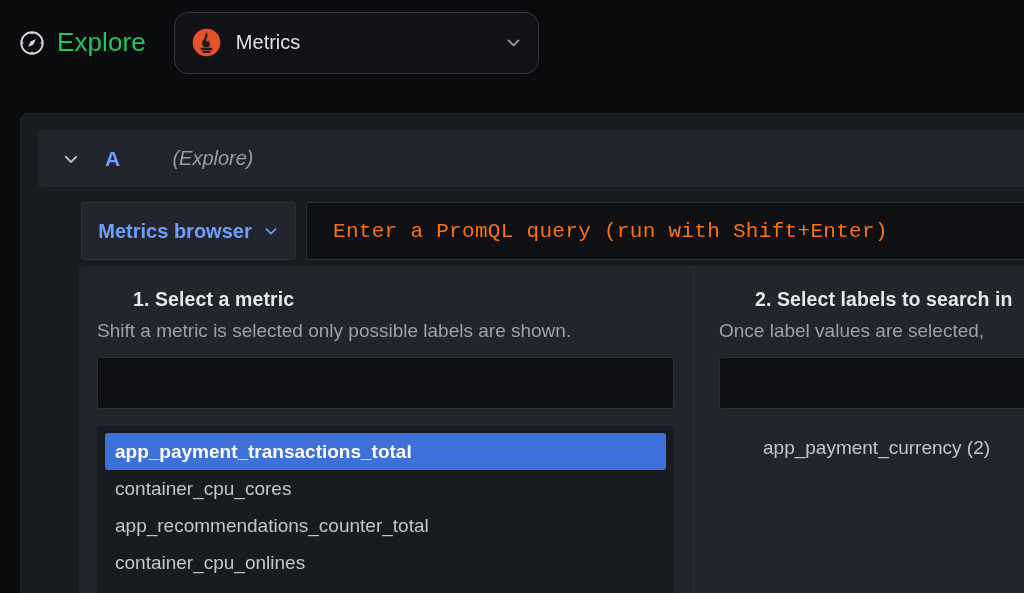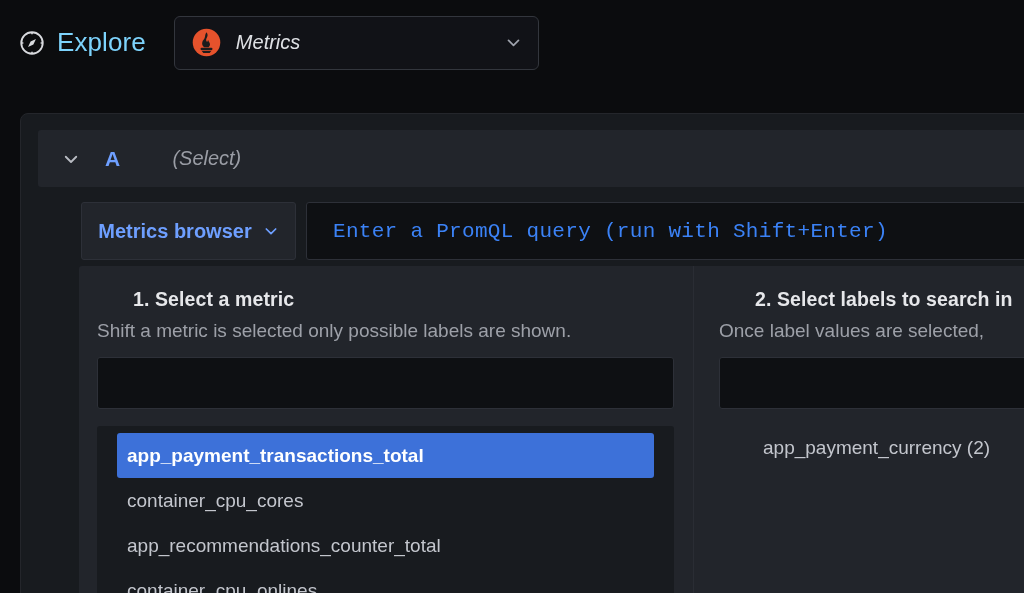--- a/index.html
+++ b/index.html
@@ -29,37 +29,36 @@
   }
   .explore-group {
     display: flex;
     align-items: center;
     gap: 11px;
   }
   .compass-icon { width: 28px; height: 28px; display: block; }
   .explore-title {
     font-size: 26px;
     font-weight: 400;
-    color: #7dd3fc;
+    color: #22c55e;
     letter-spacing: 0.1px;
     white-space: nowrap;
   }
   .ds-picker {
     margin-left: 28px;
     width: 365px;
-    height: 54px;
+    height: 62px;
     box-sizing: border-box;
     background: #111217;
     border: 1px solid #33363d;
-    border-radius: 6px;
+    border-radius: 14px;
     display: flex;
     align-items: center;
     padding: 0 16px 0 17px;
     gap: 15px;
-    font-style: italic;
   }
   .prom-logo { width: 29px; height: 29px; flex: 0 0 auto; display: block; }
   .ds-label {
     font-size: 20px;
     color: #dfe1e5;
     flex: 1 1 auto;
     white-space: nowrap;
   }
   .chev {
     width: 17px; height: 17px;
@@ -146,21 +145,21 @@
     border-radius: 3px;
     display: flex;
     align-items: center;
     padding-left: 26px;
     box-sizing: border-box;
     overflow: hidden;
   }
   .promql-placeholder {
     font-family: "Liberation Mono", "DejaVu Sans Mono", monospace;
     font-size: 21px;
-    color: #3b82f6;
+    color: #f97316;
     white-space: nowrap;
     letter-spacing: 0.3px;
   }
 
   
   .browser {
     position: absolute;
     left: 58px;
     top: 152px;
     width: 992px;
@@ -211,25 +210,25 @@
     margin-top: 17px;
     width: 577px;
     background: #181b1f;
     border-radius: 3px;
     padding: 7px 0 0 0;
     box-sizing: border-box;
     height: 200px;
     overflow: hidden;
   }
   .metric-item {
-    height: 45px;
+    height: 37px;
     display: flex;
     align-items: center;
     padding: 0 10px;
-    margin: 0 20px;
+    margin: 0 8px;
     font-size: 19px;
     color: #c3c6cd;
     white-space: nowrap;
     border-radius: 3px;
     cursor: pointer;
     box-sizing: border-box;
   }
   .metric-item.selected {
     background: #3d71d9;
     color: #ffffff;
@@ -285,21 +284,21 @@
 
 <div class="panel">
 
   <div class="query-header">
     <span class="qh-chev">
       <svg viewBox="0 0 24 24" width="18" height="18" fill="none" stroke="currentColor" stroke-width="2.4" stroke-linecap="round" stroke-linejoin="round">
         <polyline points="5,9 12,16 19,9"></polyline>
       </svg>
     </span>
     <span class="qh-refid">A</span>
-    <span class="qh-type">(Select)</span>
+    <span class="qh-type">(Explore)</span>
   </div>
 
   <div class="editor-row">
     <div class="metrics-browser-btn">
       <span class="mb-label">Metrics browser</span>
       <span class="mb-chev">
         <svg viewBox="0 0 24 24" width="16" height="16" fill="none" stroke="currentColor" stroke-width="2.6" stroke-linecap="round" stroke-linejoin="round">
           <polyline points="5,9 12,16 19,9"></polyline>
         </svg>
       </span>

